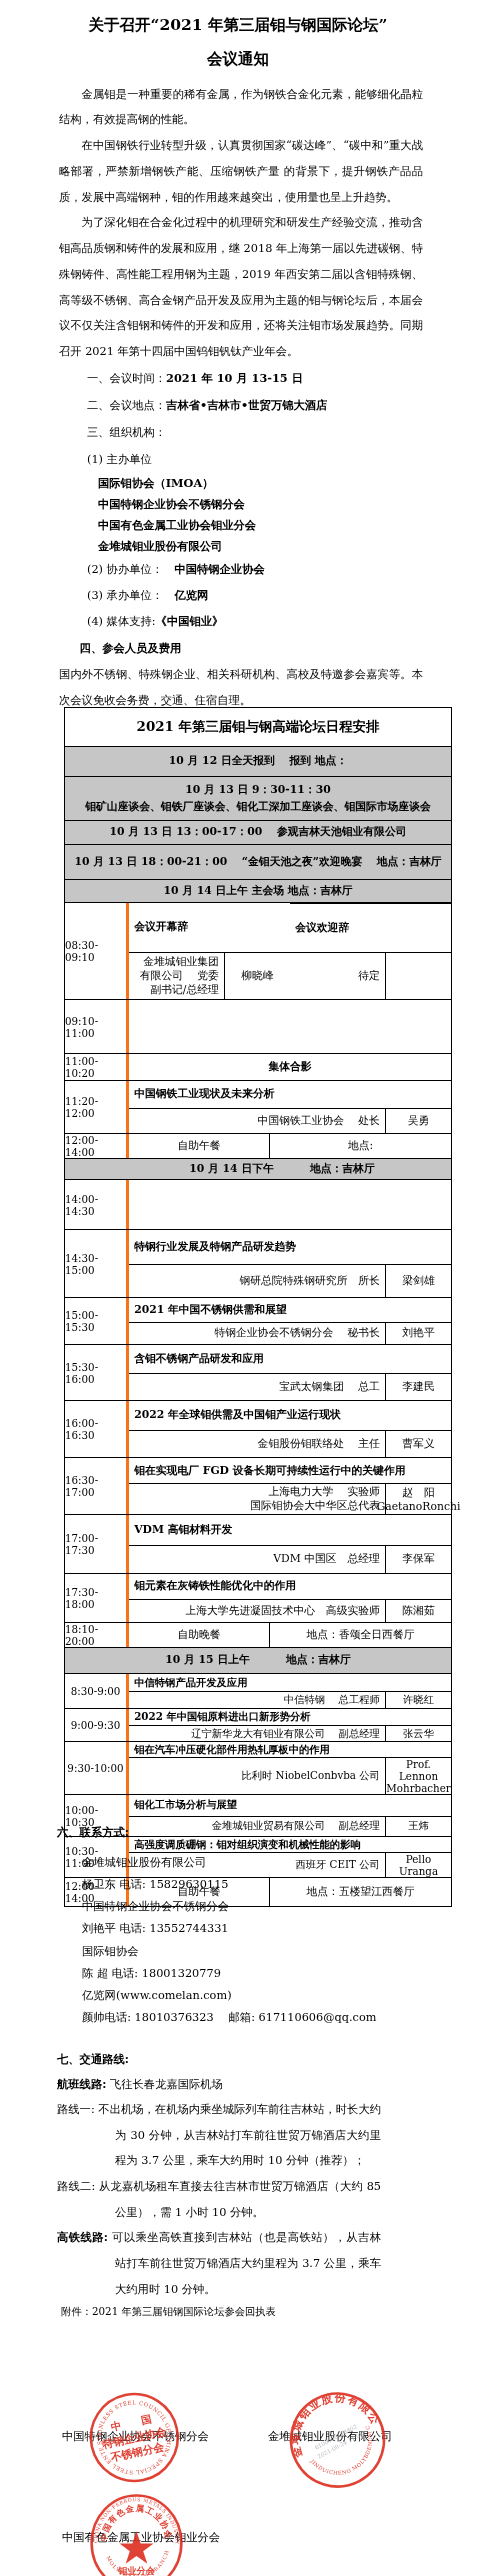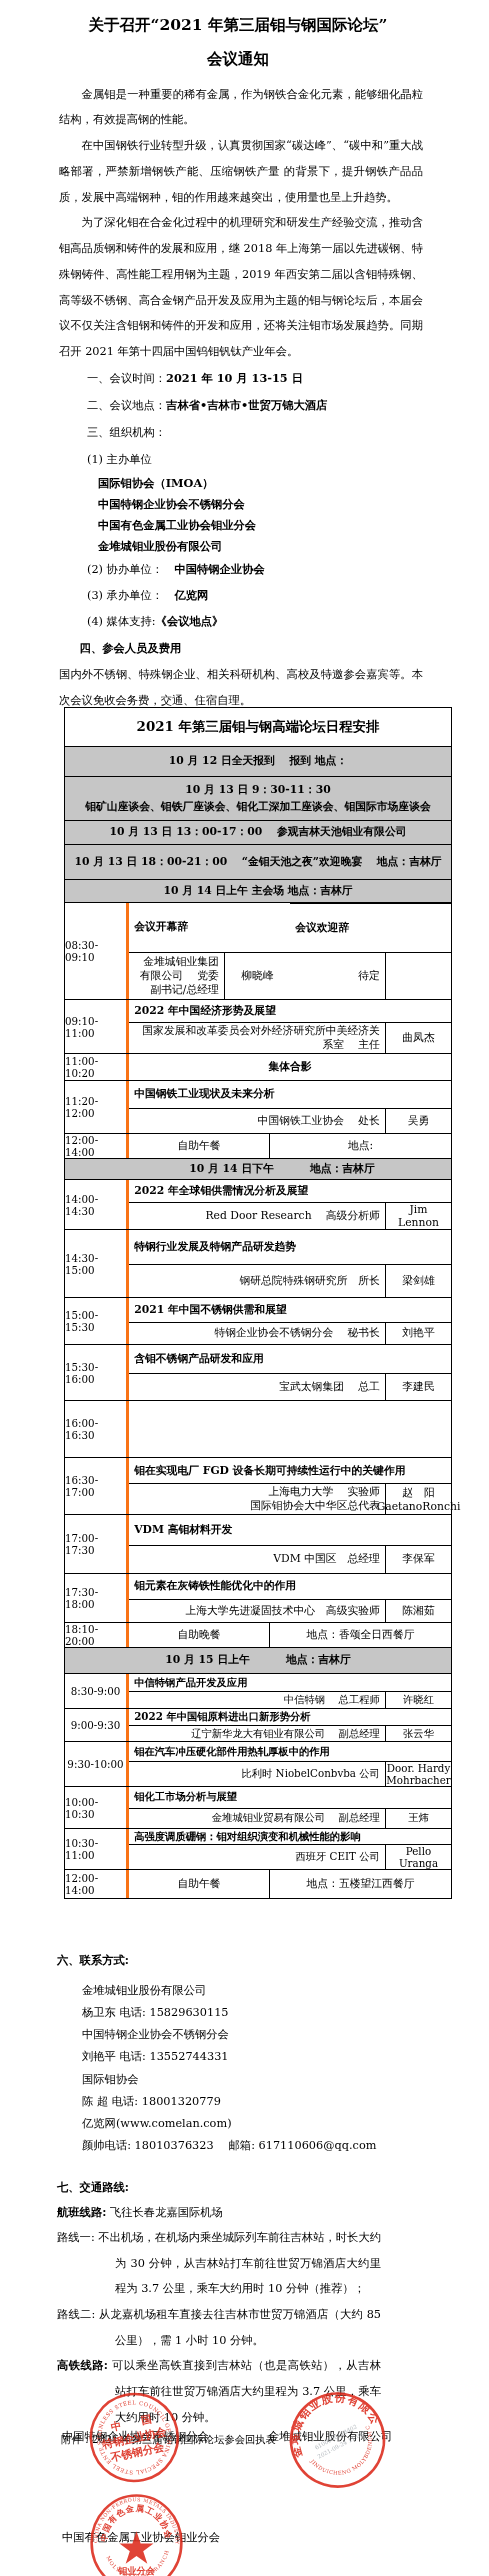--- a/index.html
+++ b/index.html
@@ -33,21 +33,21 @@
   .attl{flex:1;border-bottom:1px solid #000;font-weight:bold;display:flex;align-items:center;padding:1px 5.2px;}
   .aspk{flex:1;display:flex;}
   .awho{flex:1;text-align:right;padding:1px 5.2px;display:flex;align-items:center;justify-content:flex-end;white-space:pre-line;}
   .anm{width:66px;min-width:66px;border-left:1px solid #000;display:flex;align-items:center;justify-content:center;text-align:center;white-space:pre-line;padding:0 2.1px;box-sizing:border-box;}
   .amerged{flex:1;display:flex;align-items:center;justify-content:center;font-weight:bold;}
   .mcell1{width:140px;min-width:140px;border-right:1px solid #000;display:flex;align-items:center;justify-content:center;}
   .mcell2{flex:1;display:flex;align-items:center;justify-content:center;}
   .arow.compact{font-size:10.3px;}
   .arow.compact .attl,.arow.compact .awho{padding:0.5px 5.2px;}
   
-  .sec-mid{position:absolute;top:1948px;left:0;width:433px;font-size:11.3px;}
+  .sec-mid{position:absolute;top:1820px;left:0;width:433px;font-size:11.3px;}
   .mid-inner{padding:0 52px 0 57px;}
   .c-head{font-weight:bold;line-height:2.2;}
   #contact-lines{margin-left:25px;margin-top:7.2px;}
   #contact-lines div{line-height:1.96;}
   .traffic{margin-top:17.5px;}
   .t-line{line-height:2.27;}
   .t-line b{font-weight:bold;}
   .hang{line-height:2.27;padding-left:58px;text-indent:-58px;text-align:justify;}
   .attach{font-size:10.3px;margin-top:3.1px;margin-left:4.1px;}
   
@@ -73,21 +73,21 @@
       <div class="num">三、组织机构：</div>
       <div class="num">(1) 主办单位</div>
       <div class="orglist" id="hosts">
           <div>国际钼协会（IMOA）</div>
           <div>中国特钢企业协会不锈钢分会</div>
           <div>中国有色金属工业协会钼业分会</div>
           <div>金堆城钼业股份有限公司</div>
         </div>
       <div class="org-item"><span>(2) 协办单位：</span>　<b>中国特钢企业协会</b></div>
       <div class="org-item"><span>(3) 承办单位：</span>　<b>亿览网</b></div>
-      <div class="org-item"><span>(4) 媒体支持:</span><b>《会议地点》</b></div>
+      <div class="org-item"><span>(4) 媒体支持:</span><b>《中国钼业》</b></div>
       <div class="sec-head">四、参会人员及费用</div>
       <div class="plain">国内外不锈钢、特殊钢企业、相关科研机构、高校及特邀参会嘉宾等。本次会议免收会务费，交通、住宿自理。</div>
       <div class="sec-head">五、日程安排</div>
     </div>
   </div>
 
   <div id="agenda-table">
       <div class="arow head" style="min-height: 39px;">2021 年第三届钼与钢高端论坛日程安排</div>
       <div class="arow gray" style="min-height: 30px;">
         <div>10 月 12 日全天报到　 报到 地点：</div>
@@ -119,29 +119,20 @@
             <div class="attl">会议欢迎辞</div>
             <div class="aspk">
               <div class="awho">待定</div>
               <div class="anm"></div>
             </div>
           </div>
         </div>
       </div>
       <div class="arow session" style="min-height: 54px;">
         <div class="atime">09:10-11:00</div>
-        <div class="acontent">
-          <div class="aitem">
-            <div class="attl">2022 年中国经济形势及展望</div>
-            <div class="aspk">
-              <div class="awho">国家发展和改革委员会对外经济研究所中美经济关系室　 主任</div>
-              <div class="anm">曲凤杰</div>
-            </div>
-          </div>
-        </div>
       </div>
       <div class="arow merged" style="min-height: 27px;">
         <div class="atime">11:00-10:20</div>
         <div class="amerged">集体合影</div>
       </div>
       <div class="arow session" style="min-height: 53px;">
         <div class="atime">11:20-12:00</div>
         <div class="acontent">
           <div class="aitem">
             <div class="attl">中国钢铁工业现状及未来分析</div>
@@ -155,29 +146,20 @@
       <div class="arow meal" style="min-height: 23px;">
         <div class="atime">12:00-14:00</div>
         <div class="mcell1">自助午餐</div>
         <div class="mcell2">地点:</div>
       </div>
       <div class="arow gray" style="min-height: 21px; padding-left: 48px;">
         <div>10 月 14 日下午　　　 地点：吉林厅</div>
       </div>
       <div class="arow session" style="min-height: 50px;">
         <div class="atime">14:00-14:30</div>
-        <div class="acontent">
-          <div class="aitem">
-            <div class="attl">2022 年全球钼供需情况分析及展望</div>
-            <div class="aspk">
-              <div class="awho">Red Door Research　 高级分析师</div>
-              <div class="anm">Jim Lennon</div>
-            </div>
-          </div>
-        </div>
       </div>
       <div class="arow session" style="min-height: 68px;">
         <div class="atime">14:30-15:00</div>
         <div class="acontent">
           <div class="aitem">
             <div class="attl">特钢行业发展及特钢产品研发趋势</div>
             <div class="aspk">
               <div class="awho">钢研总院特殊钢研究所　所长</div>
               <div class="anm">梁剑雄</div>
             </div>
@@ -203,20 +185,29 @@
             <div class="attl">含钼不锈钢产品研发和应用</div>
             <div class="aspk">
               <div class="awho">宝武太钢集团　 总工</div>
               <div class="anm">李建民</div>
             </div>
           </div>
         </div>
       </div>
       <div class="arow session" style="min-height: 57px;">
         <div class="atime">16:00-16:30</div>
+        <div class="acontent">
+          <div class="aitem">
+            <div class="attl">2022 年全球钼供需及中国钼产业运行现状</div>
+            <div class="aspk">
+              <div class="awho">金钼股份钼联络处　 主任</div>
+              <div class="anm">曹军义</div>
+            </div>
+          </div>
+        </div>
       </div>
       <div class="arow session" style="min-height: 57px;">
         <div class="atime">16:30-17:00</div>
         <div class="acontent">
           <div class="aitem">
             <div class="attl">钼在实现电厂 FGD 设备长期可持续性运行中的关键作用</div>
             <div class="aspk">
               <div class="awho">上海电力大学　 实验师
 国际钼协会大中华区总代表</div>
               <div class="anm">赵　阳
@@ -281,21 +272,21 @@
           </div>
         </div>
       </div>
       <div class="arow session compact" style="min-height: 45px;">
         <div class="atime">9:30-10:00</div>
         <div class="acontent">
           <div class="aitem">
             <div class="attl">钼在汽车冲压硬化部件用热轧厚板中的作用</div>
             <div class="aspk">
               <div class="awho">比利时 NiobelConbvba 公司</div>
-              <div class="anm">Door. Hardy Mohrbacher</div>
+              <div class="anm">Prof. Lennon Mohrbacher</div>
             </div>
           </div>
         </div>
       </div>
       <div class="arow session compact" style="min-height: 42px;">
         <div class="atime">10:00-10:30</div>
         <div class="acontent">
           <div class="aitem">
             <div class="attl">钼化工市场分析与展望</div>
             <div class="aspk">

